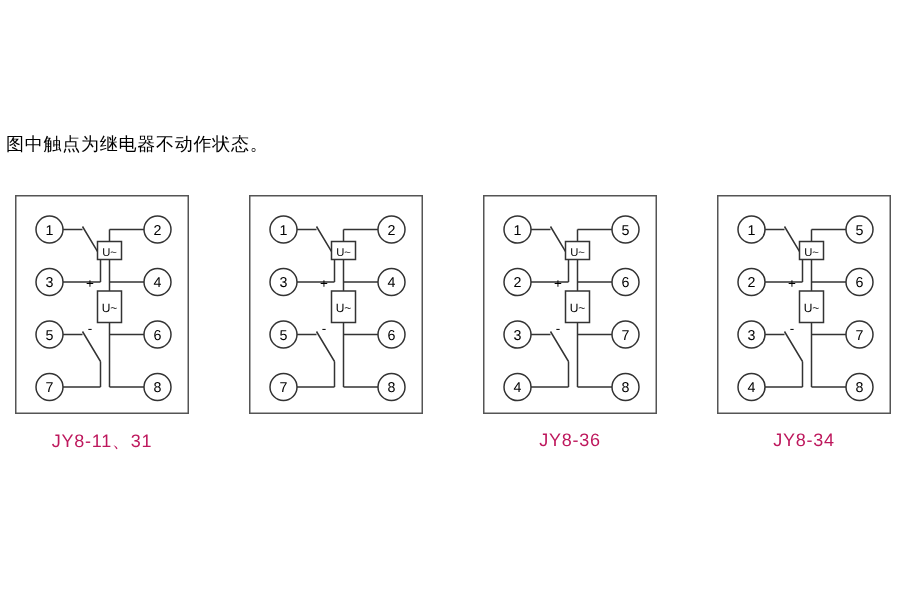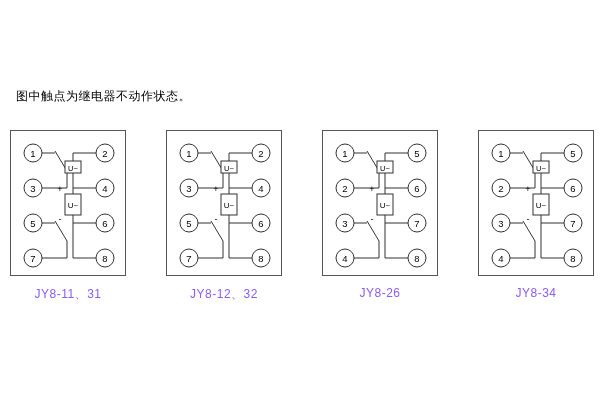--- a/index.html
+++ b/index.html
@@ -2,33 +2,33 @@
 <html><head>
 <meta charset="utf-8">
 <style>
   html,body{margin:0;padding:0;}
   body{background:#e8e8e8;font-family:"Liberation Sans", sans-serif;}
   .screen{
     position:relative;width:600px;height:400px;background:#ffffff;
     overflow:hidden;margin:0;
   }
   .note{
-    position:absolute;left:16px;top:88px;font-size:12px;color:#000;
+    position:absolute;left:4px;top:88px;font-size:12px;color:#000;
     letter-spacing:0.5px;
   }
   .panel-wrap{position:absolute;top:130px;width:116px;}
   .panel-wrap.p1{left:10px;}
   .panel-wrap.p2{left:166px;}
   .panel-wrap.p3{left:322px;}
   .panel-wrap.p4{left:478px;}
   .pbox{
     width:114px;height:144px;border:1px solid #555;background:#fff;
   }
   .plabel{
-    margin-top:10px;text-align:center;font-size:12px;color:#8b5cf6;
+    margin-top:10px;text-align:center;font-size:12px;color:#be185d;
     letter-spacing:0.5px;
   }
   svg{display:block;}
   .wires path{stroke:#333;stroke-width:1;fill:none;}
   .comp{fill:#fff;stroke:#333;stroke-width:1;}
   .term{fill:#fff;stroke:#333;stroke-width:1;}
   text{text-anchor:middle;font-family:"Liberation Sans", sans-serif;fill:#000;}
   .tnum{font-size:9.5px;}
   .aclbl{font-size:7.5px;}
   .coillbl{font-size:8px;}
@@ -107,21 +107,20 @@
           <text class="tnum" x="94" y="25.5">2</text>
           <circle class="term" cx="94" cy="57" r="9"></circle>
           <text class="tnum" x="94" y="60.5">4</text>
           <circle class="term" cx="94" cy="92" r="9"></circle>
           <text class="tnum" x="94" y="95.5">6</text>
           <circle class="term" cx="94" cy="127" r="9"></circle>
           <text class="tnum" x="94" y="130.5">8</text>
         </g>
       </svg>
     </div>
-    <div class="plabel">JY8-12、32</div>
   </div>
 
   <div class="panel-wrap p3">
     <div class="pbox">
       <svg width="114" height="144" viewBox="0 0 114 144">
         <g class="wires">
           <path d="M31 22 L44 22 M44 20 L56 40 M56 40 L56 57 M31 57 L56 57
                    M31 92 L44 92 M44 90 L56 110 M56 110 L56 127 M31 127 L56 127
                    M85 22 L62 22 M62 22 L62 30 M62 42 L62 63 M85 57 L62 57
                    M62 84 L62 127 M85 92 L62 92 M85 127 L62 127"></path>
@@ -145,21 +144,21 @@
           <text class="tnum" x="94" y="25.5">5</text>
           <circle class="term" cx="94" cy="57" r="9"></circle>
           <text class="tnum" x="94" y="60.5">6</text>
           <circle class="term" cx="94" cy="92" r="9"></circle>
           <text class="tnum" x="94" y="95.5">7</text>
           <circle class="term" cx="94" cy="127" r="9"></circle>
           <text class="tnum" x="94" y="130.5">8</text>
         </g>
       </svg>
     </div>
-    <div class="plabel">JY8-26</div>
+    <div class="plabel">JY8-36</div>
   </div>
 
   <div class="panel-wrap p4">
     <div class="pbox">
       <svg width="114" height="144" viewBox="0 0 114 144">
         <g class="wires">
           <path d="M31 22 L44 22 M44 20 L56 40 M56 40 L56 57 M31 57 L56 57
                    M31 92 L44 92 M44 90 L56 110 M56 110 L56 127 M31 127 L56 127
                    M85 22 L62 22 M62 22 L62 30 M62 42 L62 63 M85 57 L62 57
                    M62 84 L62 127 M85 92 L62 92 M85 127 L62 127"></path>

